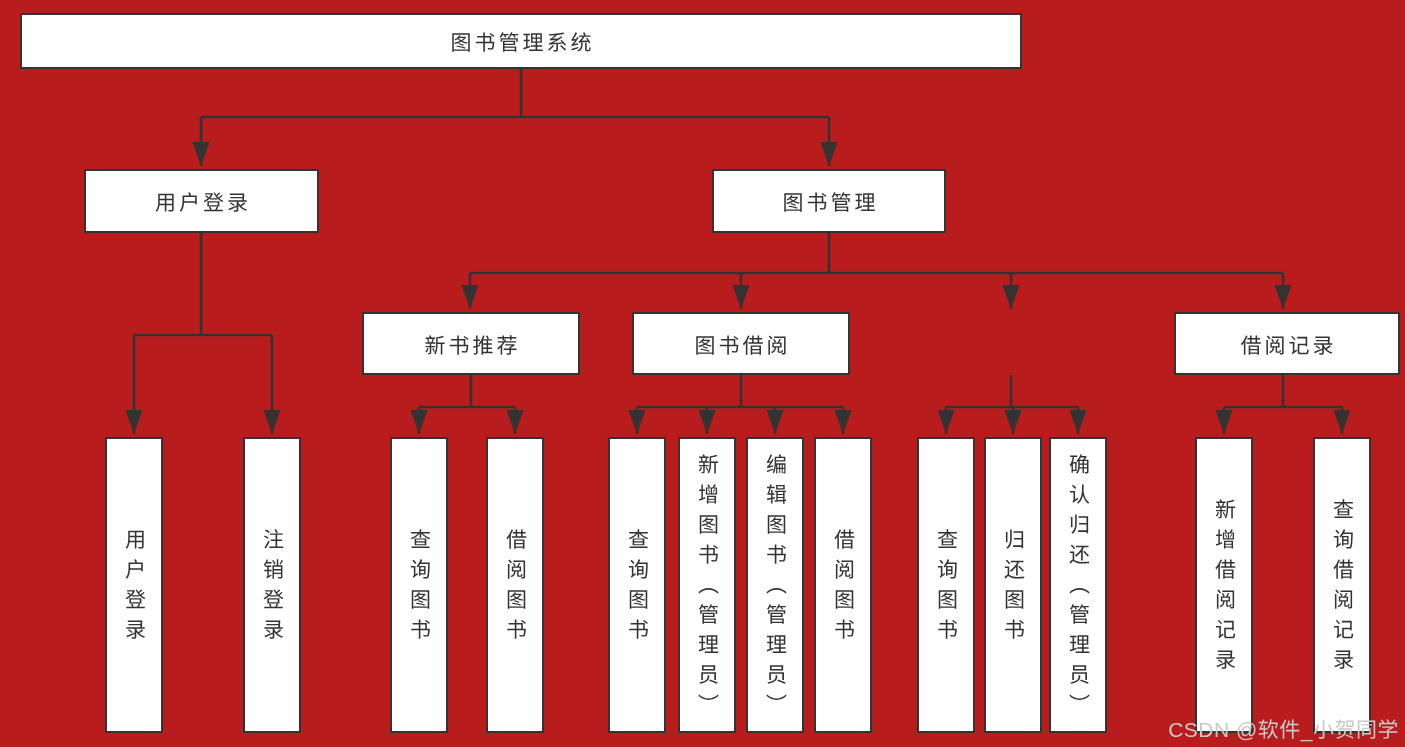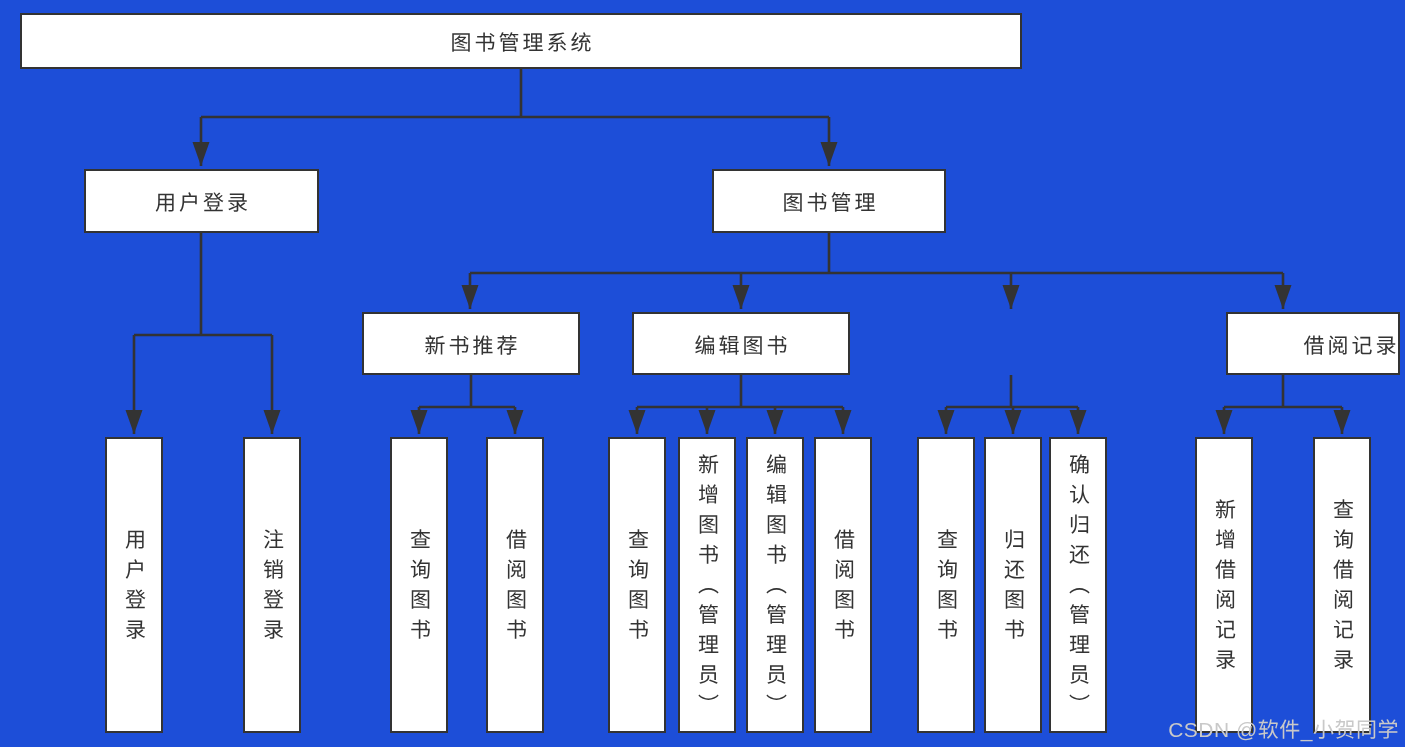--- a/index.html
+++ b/index.html
@@ -5,21 +5,21 @@
   html, body {
     margin: 0;
     padding: 0;
     background: #ffffff;
     font-family: "Liberation Sans", sans-serif;
   }
   .stage {
     position: relative;
     width: 1405px;
     height: 747px;
-    background: #1d4ed8;
+    background: #b91c1c;
     overflow: hidden;
   }
   .connectors {
     position: absolute;
     left: 0; top: 0;
     width: 1405px;
     height: 747px;
     pointer-events: none;
   }
   .node {
@@ -126,23 +126,23 @@
     <span class="lbl">用户登录</span>
   </div>
   <div class="node hnode" style="left:712px; top:169px; width:234px; height:64px;">
     <span class="lbl">图书管理</span>
   </div>
 
   <div class="node hnode" style="left:362px; top:312px; width:218px; height:63px;">
     <span class="lbl">新书推荐</span>
   </div>
   <div class="node hnode" style="left:632px; top:312px; width:218px; height:63px;">
-    <span class="lbl">编辑图书</span>
+    <span class="lbl">图书借阅</span>
   </div>
-  <div class="node hnode" style="left:1226px; top:312px; width:174px; height:63px;justify-content:flex-end;">
+  <div class="node hnode" style="left:1174px; top:312px; width:226px; height:63px;">
     <span class="lbl">借阅记录</span>
   </div>
 
   <div class="node vnode" style="left:105px;">
     <span class="lbl">用户登录</span>
   </div>
   <div class="node vnode" style="left:243px;">
     <span class="lbl">注销登录</span>
   </div>
 

